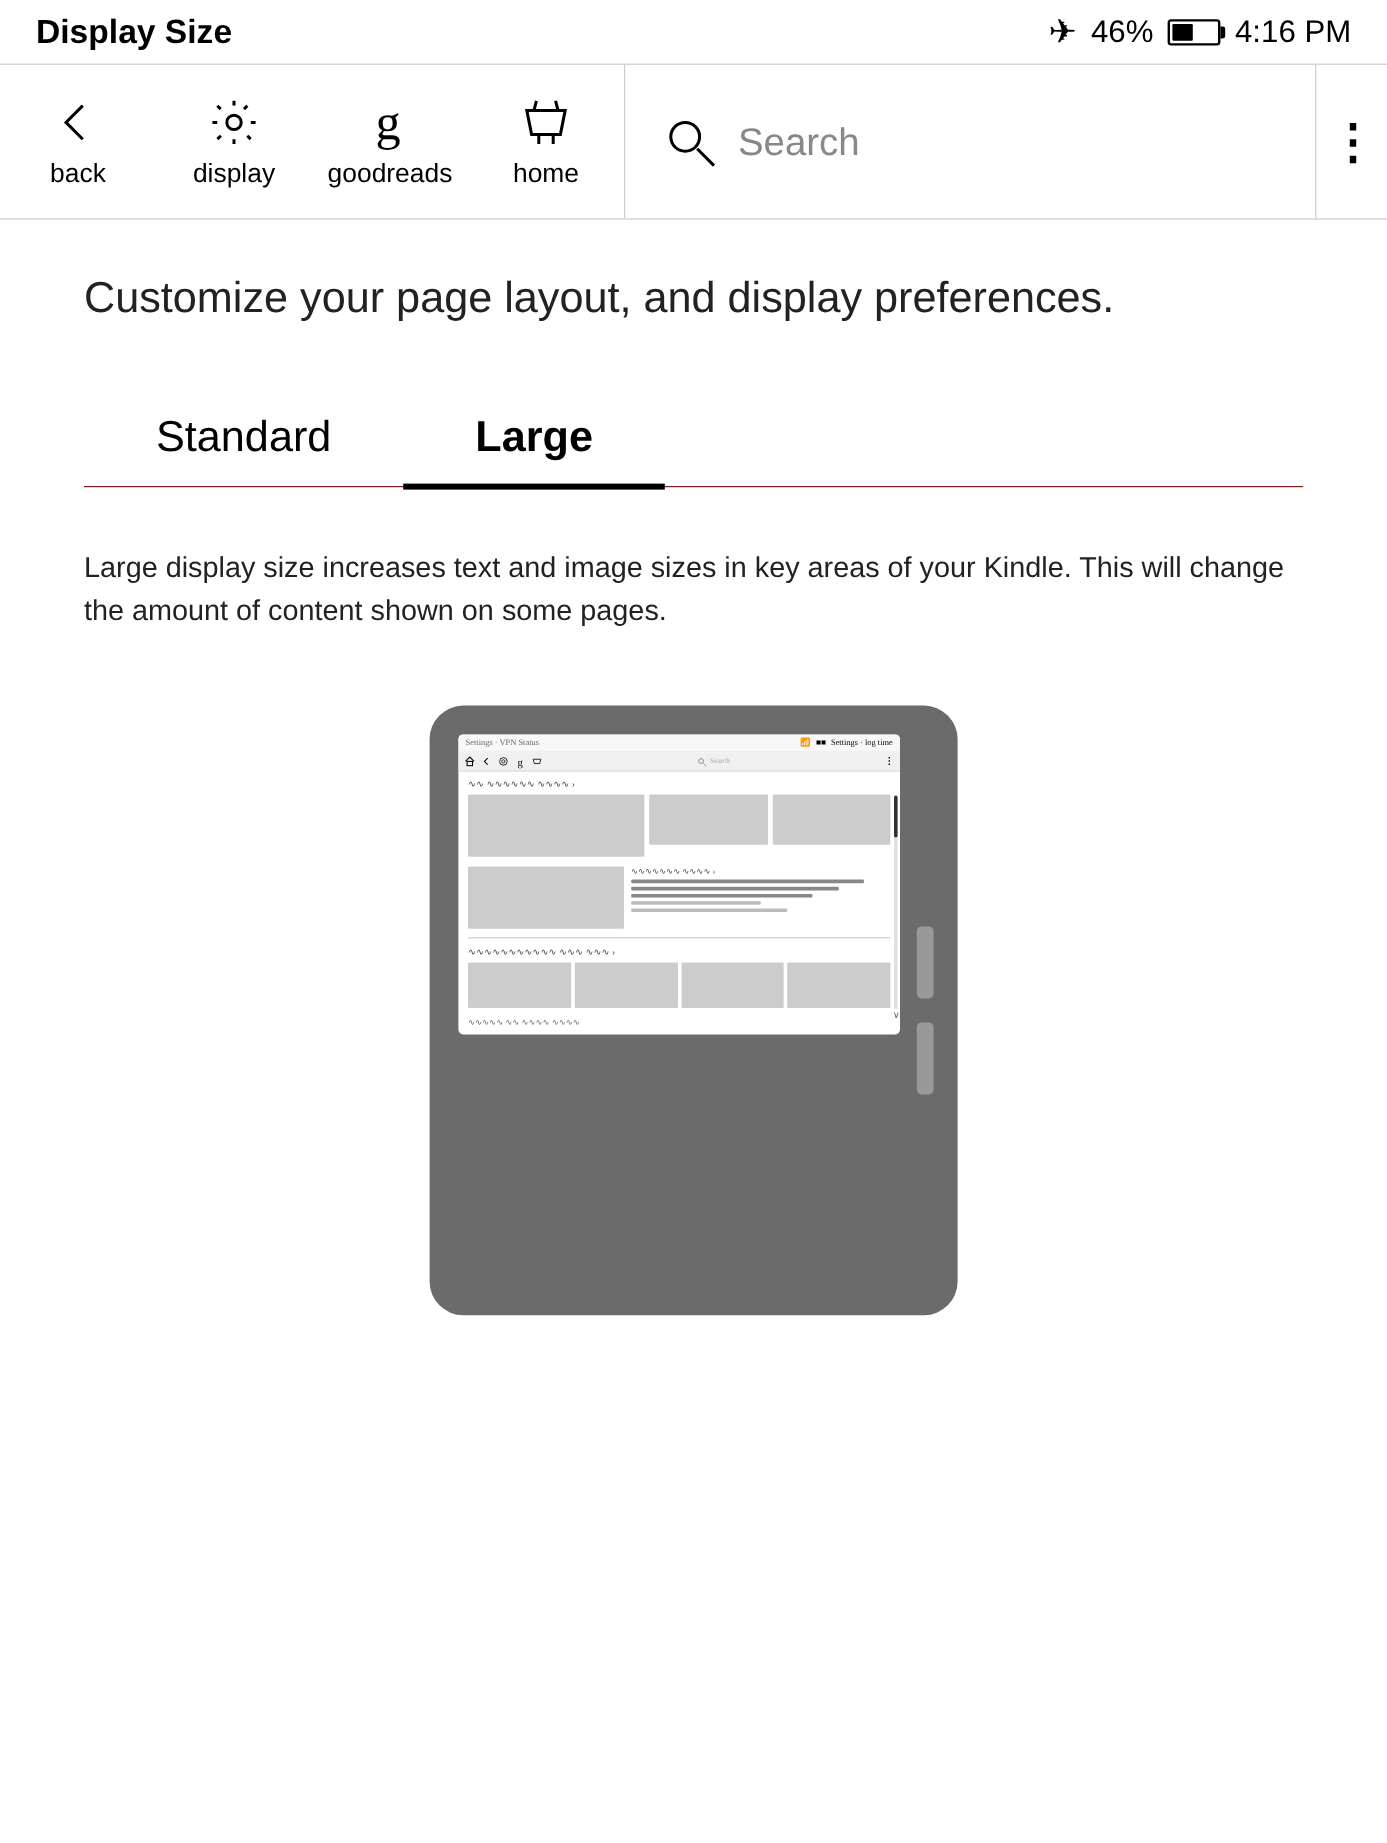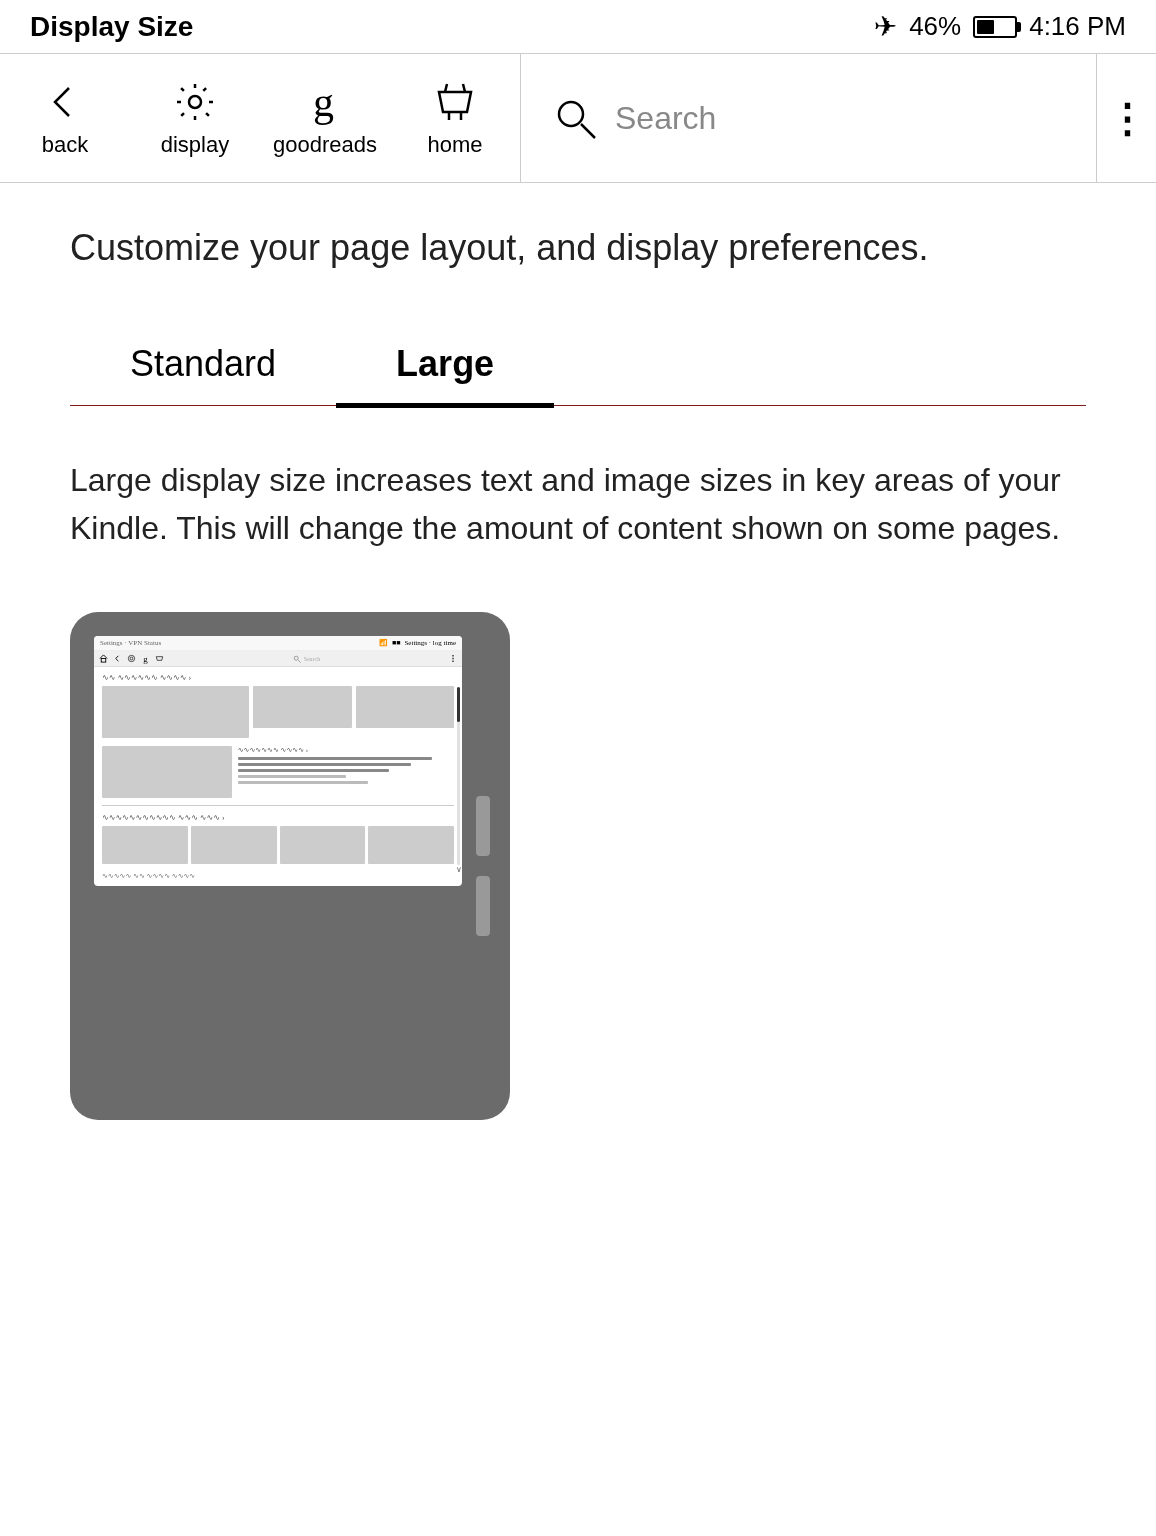--- a/index.html
+++ b/index.html
@@ -160,30 +160,30 @@
       bottom: -3px;
       left: 0;
       right: 0;
       height: 5px;
       background: #000;
     }
 
     
     .description {
       font-family: Arial, sans-serif;
-      font-size: 32px;
+      font-size: 24px;
       line-height: 1.5;
       color: #222;
       margin-bottom: 60px;
     }
 
     
     .device-container {
       display: flex;
-      justify-content: flex-start;
+      justify-content: center;
       margin-bottom: 60px;
     }
 
     .kindle-device {
       width: 440px;
       background: #6b6b6b;
       border-radius: 28px;
       padding: 24px 16px 24px 24px;
       display: flex;
       gap: 10px;

